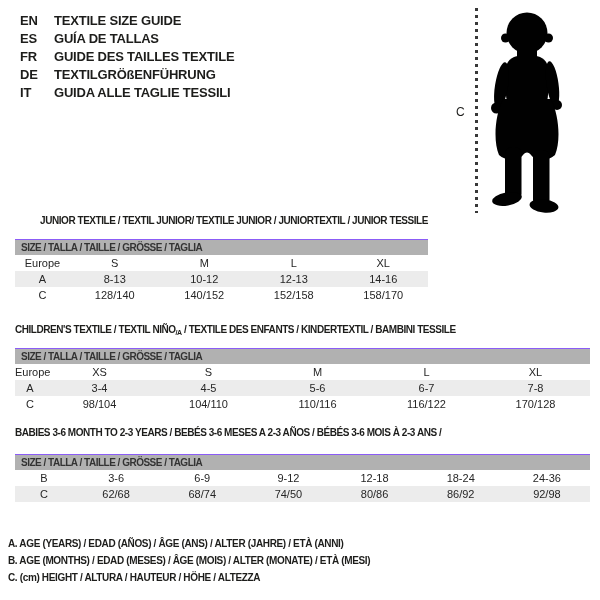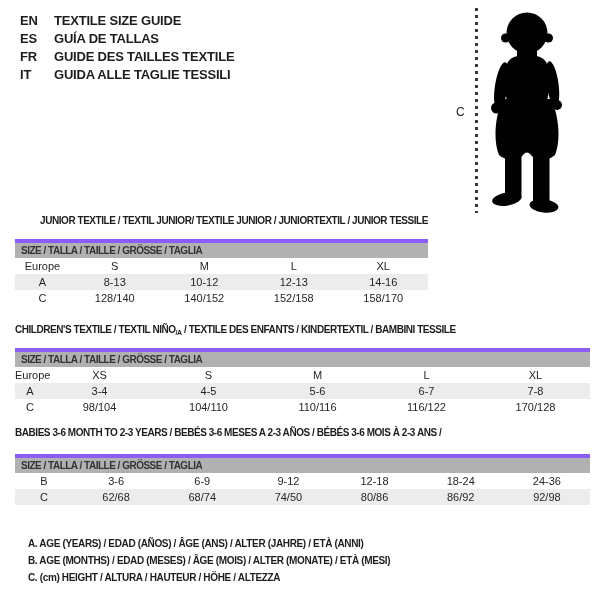--- a/index.html
+++ b/index.html
@@ -29,51 +29,55 @@
   .sec-children{top:322px;width:575px;}
   .sec-babies{top:425px;width:575px;}
   .tbl-title{margin:0;font-size:10px;font-weight:700;letter-spacing:-0.45px;
     line-height:16px;white-space:nowrap;}
   .sec-junior  .tbl-title{margin-bottom:10px;text-align:right;}
   .sec-children .tbl-title{margin-bottom:7px;}
   .sec-babies  .tbl-title{margin-bottom:13px;}
   .subscript{font-size:7px;vertical-align:-2px;}
 
   table.sizes{width:100%;border-collapse:collapse;table-layout:fixed;font-size:11px;}
-  th.bar{background:#b1b1b1;border-top:4px solid #8b5cf6;height:15px;
+  th.bar{background:#b1b1b1;border-top:1px solid #8b5cf6;height:15px;
     font-size:10px;font-weight:600;color:#333;text-align:left;
     padding:0 0 0 6px;letter-spacing:-0.5px;white-space:nowrap;overflow:hidden;}
   table.sizes td{height:16px;padding:0;text-align:center;white-space:nowrap;
     font-weight:400;color:#262626;}
   td.lbl{text-align:left;padding-left:6px;}
   tr.alt{background:#ececec;}
   col.lab-55{width:55px;} col.lab-30{width:30px;} col.lab-58{width:58px;}
 
   
-  .footnotes{position:absolute;left:28px;top:535px;}
+  .footnotes{position:absolute;left:8px;top:535px;}
   .footnote{font-size:10px;font-weight:700;letter-spacing:-0.35px;
     line-height:17px;white-space:nowrap;}
 </style>
 </head>
 <body>
 
 <div class="canvas">
 
   <section class="lang-block">
     <div class="lang-row">
       <span class="lang-code">EN</span>
       <span class="lang-title">TEXTILE SIZE GUIDE</span>
     </div>
     <div class="lang-row">
       <span class="lang-code">ES</span>
       <span class="lang-title">GUÍA DE TALLAS</span>
     </div>
     <div class="lang-row">
       <span class="lang-code">FR</span>
       <span class="lang-title">GUIDE DES TAILLES TEXTILE</span>
+    </div>
+    <div class="lang-row">
+      <span class="lang-code">DE</span>
+      <span class="lang-title">TEXTILGRÖßENFÜHRUNG</span>
     </div>
     <div class="lang-row">
       <span class="lang-code">IT</span>
       <span class="lang-title">GUIDA ALLE TAGLIE TESSILI</span>
     </div>
   </section>
 
   <div class="figure">
     <div class="dotline"></div>
     <span class="figure-c">C</span>

